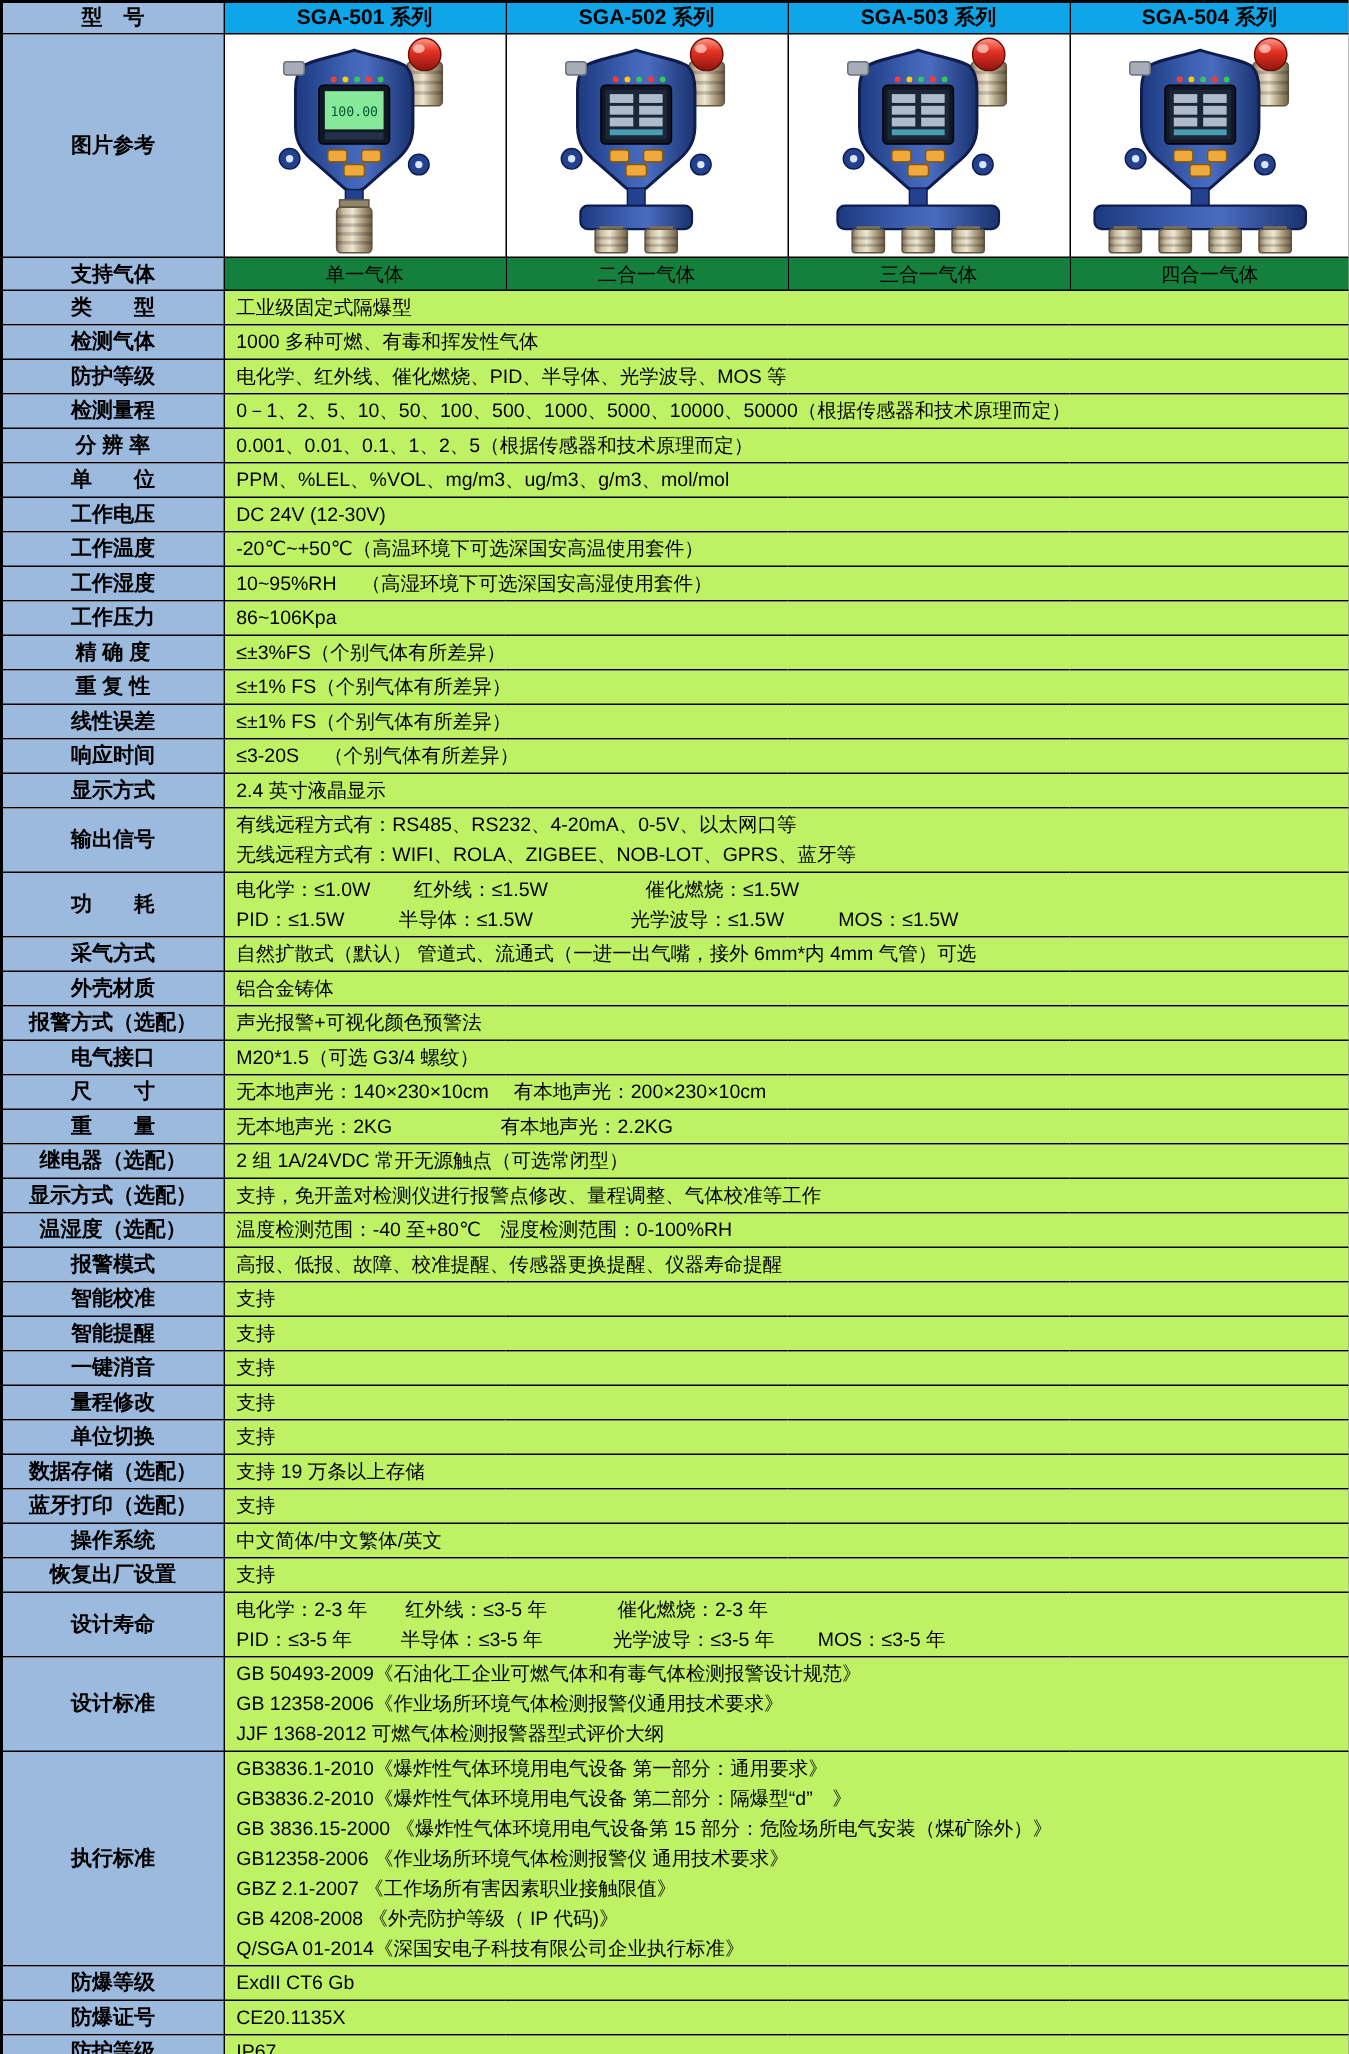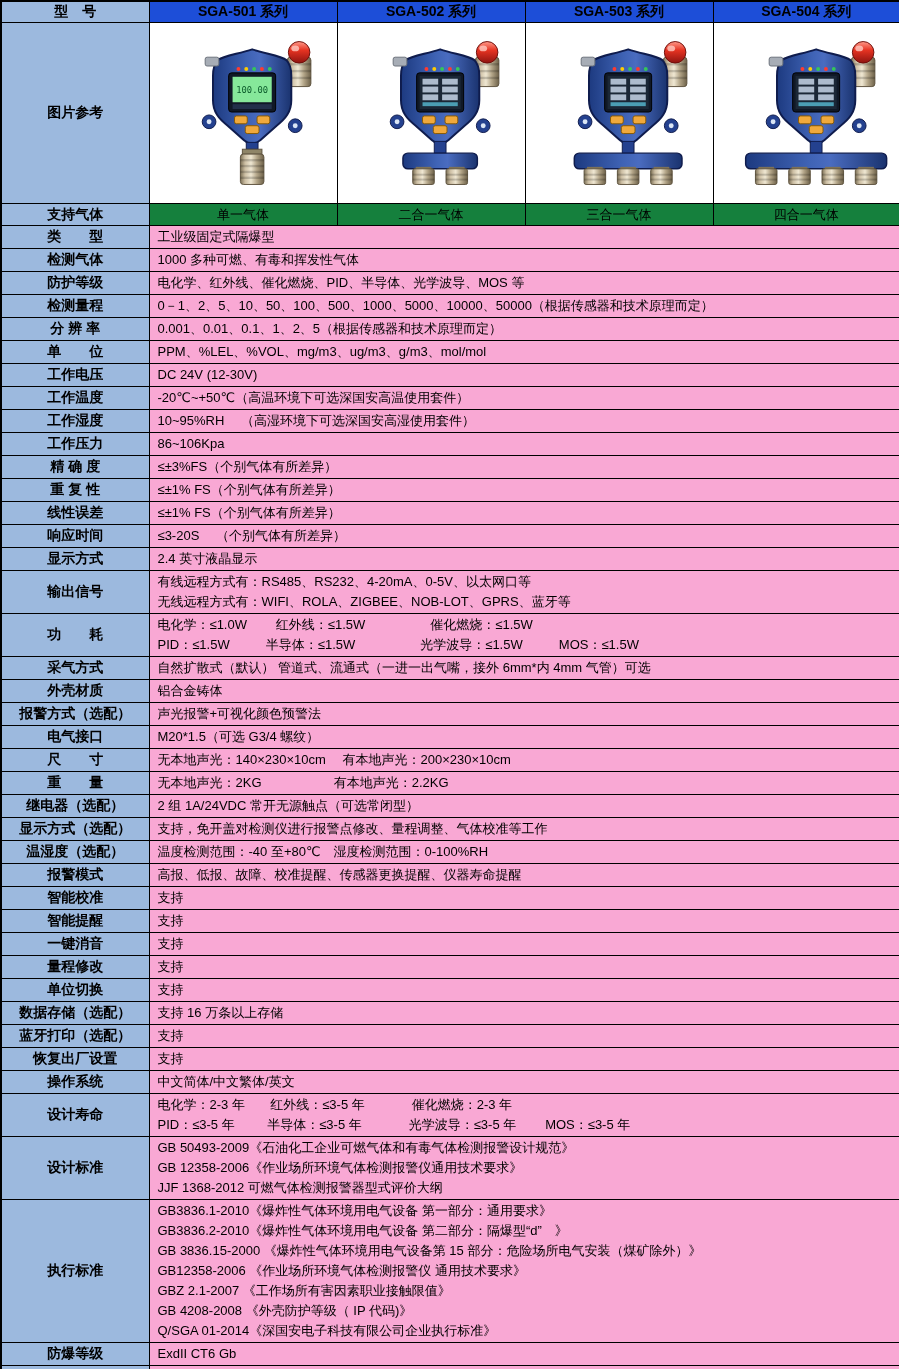--- a/index.html
+++ b/index.html
@@ -1,22 +1,22 @@
 <!DOCTYPE html>
 <html><head>
 <meta charset="utf-8">
 <style>
   html,body{margin:0;padding:0;background:#ffffff;}
   body{width:899px;font-family:"Liberation Sans","DejaVu Sans",sans-serif;color:#000;}
   table{border-collapse:collapse;width:899px;table-layout:fixed;border:2px solid #000;}
   td{border:1px solid #000;overflow:hidden;vertical-align:middle;}
   .label-cell{background:#9cb9de;font-weight:bold;text-align:center;font-size:14px;padding:1px 2px;margin-top:48px;}
-  .value-cell{background:#f9a8d4;font-size:13px;padding:1px 8px;text-align:left;}
-  .model-cell{background:#1d4ed8;font-weight:bold;text-align:center;font-size:14px;height:17px;}
-  .image-cell{background:#ffffff;height:148px;text-align:center;padding:16px;}
+  .value-cell{background:#bef264;font-size:13px;padding:1px 8px;text-align:left;}
+  .model-cell{background:#0ea5e9;font-weight:bold;text-align:center;font-size:14px;height:17px;}
+  .image-cell{background:#ffffff;height:148px;text-align:center;padding:0;}
   .image-cell svg{display:block;margin:0 auto;}
   .gas-cell{background:#15803d;text-align:center;font-size:13px;height:19px;}
   .line{line-height:20px;white-space:pre-wrap;}
   .spec-row td{height:20px;}
 </style>
 </head>
 <body>
 
 <table>
   <colgroup>
@@ -494,39 +494,39 @@
       </tr>
       <tr class="spec-row">
         <td class="label-cell">单位切换</td>
         <td class="value-cell" colspan="4">
           <div class="line">支持</div>
         </td>
       </tr>
       <tr class="spec-row">
         <td class="label-cell">数据存储（选配）</td>
         <td class="value-cell" colspan="4">
-          <div class="line">支持 16 万条以上存储</div>
+          <div class="line">支持 19 万条以上存储</div>
         </td>
       </tr>
       <tr class="spec-row">
         <td class="label-cell">蓝牙打印（选配）</td>
         <td class="value-cell" colspan="4">
           <div class="line">支持</div>
         </td>
       </tr>
       <tr class="spec-row">
+        <td class="label-cell">操作系统</td>
+        <td class="value-cell" colspan="4">
+          <div class="line">中文简体/中文繁体/英文</div>
+        </td>
+      </tr>
+      <tr class="spec-row">
         <td class="label-cell">恢复出厂设置</td>
         <td class="value-cell" colspan="4">
           <div class="line">支持</div>
-        </td>
-      </tr>
-      <tr class="spec-row">
-        <td class="label-cell">操作系统</td>
-        <td class="value-cell" colspan="4">
-          <div class="line">中文简体/中文繁体/英文</div>
         </td>
       </tr>
       <tr class="spec-row">
         <td class="label-cell">设计寿命</td>
         <td class="value-cell" colspan="4">
           <div class="line">电化学：2-3 年       红外线：≤3-5 年             催化燃烧：2-3 年</div>
           <div class="line">PID：≤3-5 年         半导体：≤3-5 年             光学波导：≤3-5 年        MOS：≤3-5 年</div>
         </td>
       </tr>
       <tr class="spec-row">

